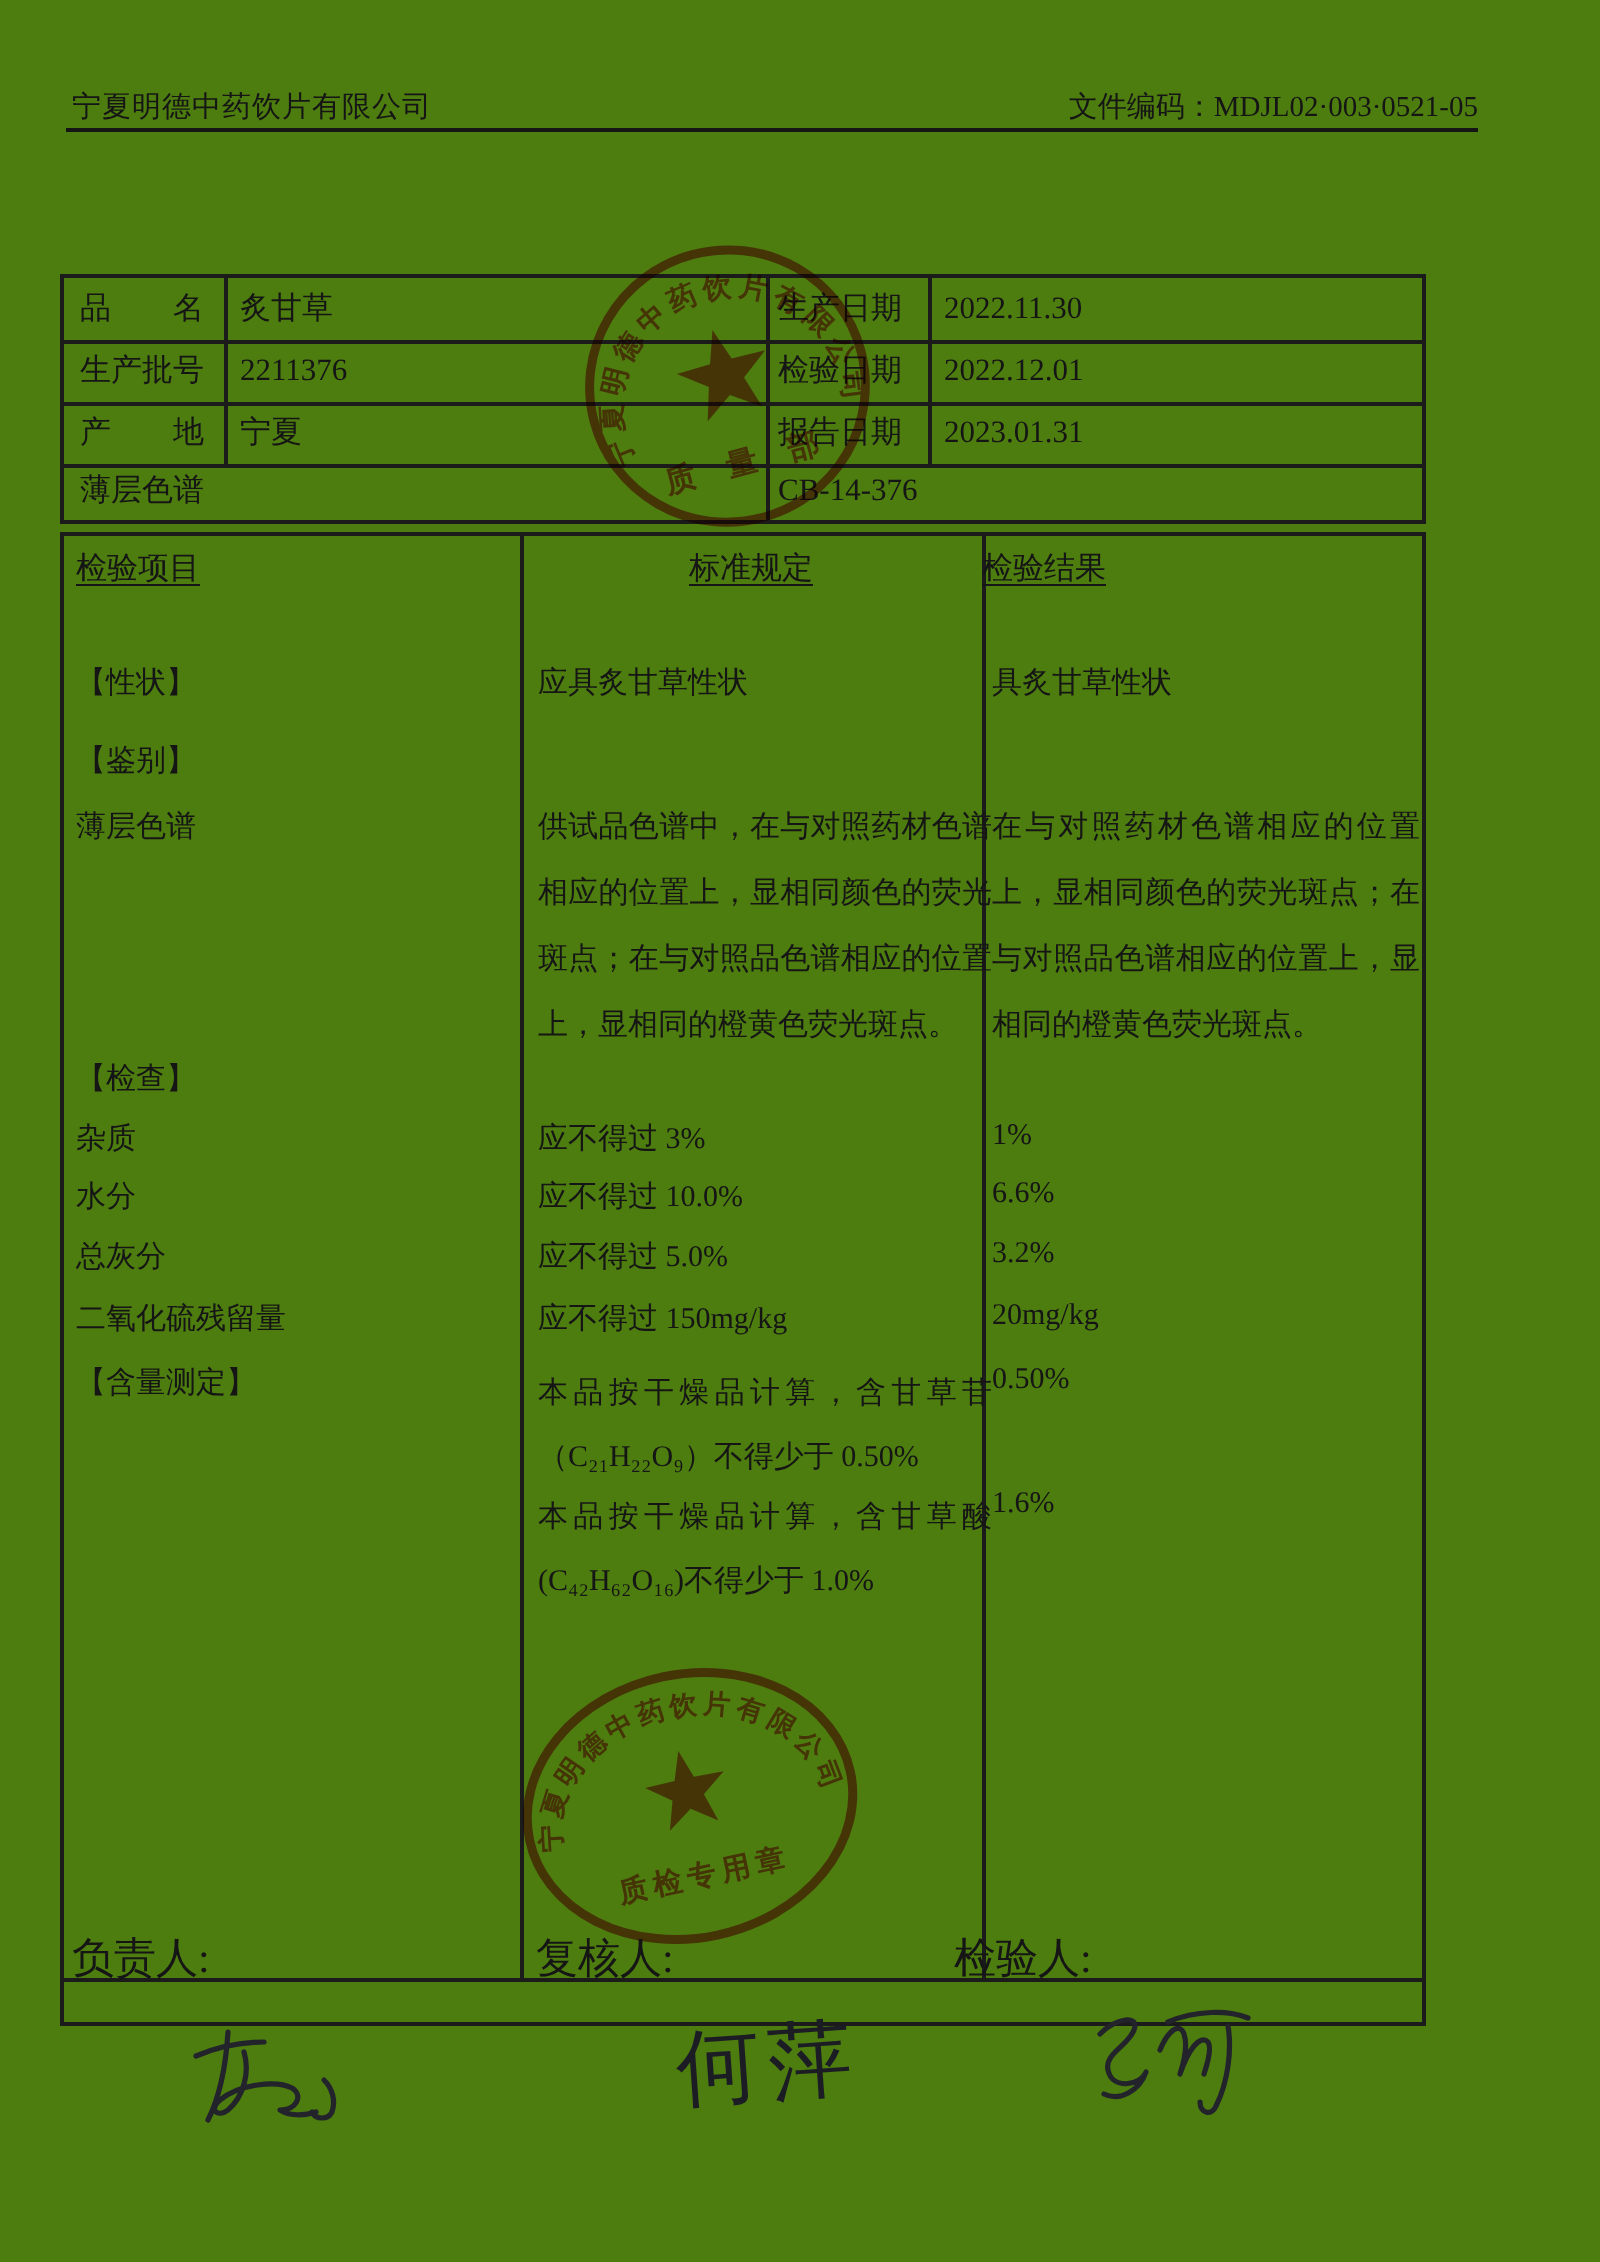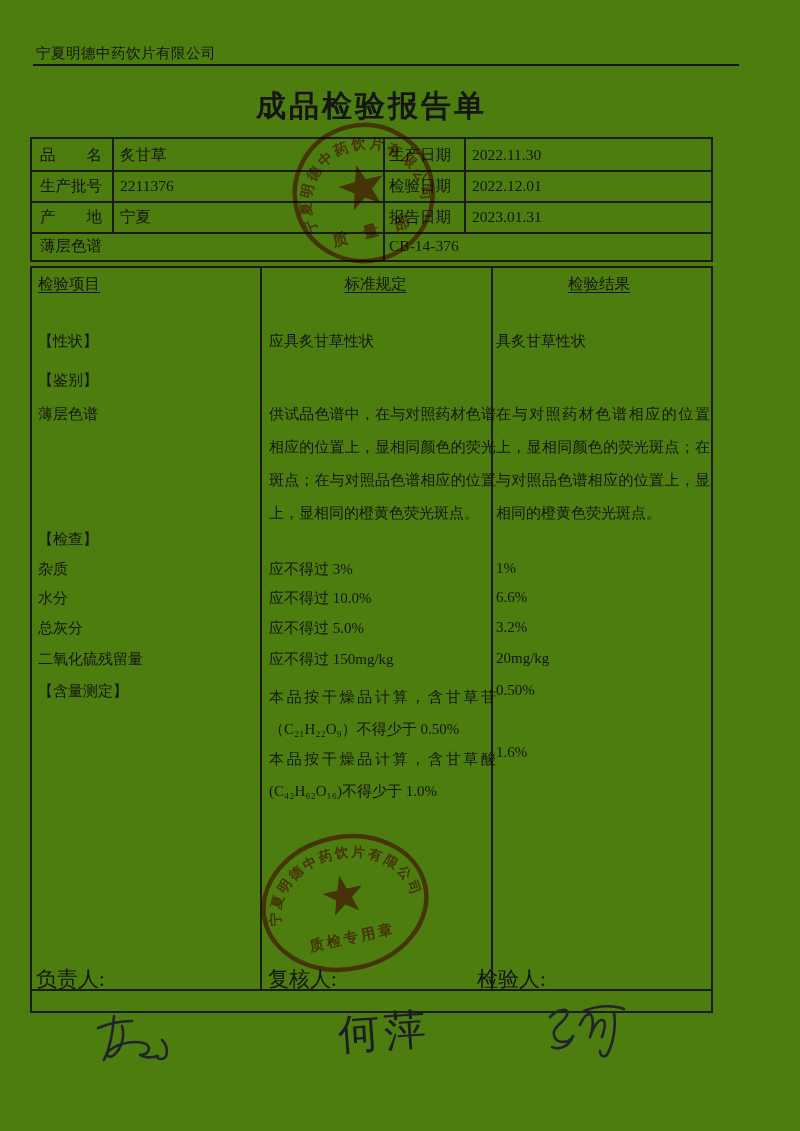--- a/index.html
+++ b/index.html
@@ -21,42 +21,42 @@
   
   .xtable{left:30px;top:266px;width:683px;height:747px;border:2px solid #1b1b1b;box-sizing:border-box;}
   .xtable .vl{position:absolute;top:0;width:1.5px;height:721px;background:#1b1b1b;}
   .xtable .hl{position:absolute;left:0;width:100%;height:1.5px;background:#1b1b1b;top:721px;}
   .xrow{position:absolute;left:0;width:100%;font-size:15px;}
   .c1{position:absolute;left:6px;width:218px;}
   .c2{position:absolute;left:237px;width:227px;}
   .c3{position:absolute;left:464px;width:214px;}
   .hdr{font-size:15.5px;text-decoration:underline;text-underline-offset:3px;}
   .hc2{left:228px;width:231px;text-align:center;}
-  .hc3{left:459px;width:216px;text-align:center;}
+  .hc3{left:459px;width:216px;text-align:left;}
   .just{text-align:justify;text-justify:inter-character;line-height:33px;}
   .lh31{line-height:31.5px;text-align:justify;}
   .concl{position:absolute;left:0;top:721px;width:100%;height:26px;line-height:25px;
          padding-left:6px;box-sizing:border-box;font-size:15.5px;}
   
   .sigrow{font-size:21px;top:965px;}
   .sig-name{left:338px;top:1004px;font-size:42px;color:#1c1c24;transform:rotate(-4deg);
             letter-spacing:4px;font-family:"Liberation Serif",serif;}
   .sigsvg{stroke:#23232b;fill:none;stroke-width:2.6;stroke-linecap:round;stroke-linejoin:round;}
   
   .stamp{mix-blend-mode:multiply;opacity:.85;}
   .stamp text{font-family:"Liberation Sans",sans-serif;font-weight:600;}
 </style>
 </head>
 <body>
 
 <div class="page">
 
   <div class="abs company">宁夏明德中药饮片有限公司</div>
+  <div class="abs doccode">文件编码：MDJL02·003·0521-05</div>
   <div class="abs headrule"></div>
-  <div class="abs title">成品检验报告单</div>
 
   <div class="abs itable">
     <div class="hl" style="top:31px"></div>
     <div class="hl" style="top:62px"></div>
     <div class="hl" style="top:93px"></div>
     <div class="vl" style="left:80px;height:93px"></div>
     <div class="vl" style="left:351px;height:121px"></div>
     <div class="vl" style="left:432px;height:93px"></div>
 
     <div class="icell" style="left:8px;top:0">品　　名</div>

